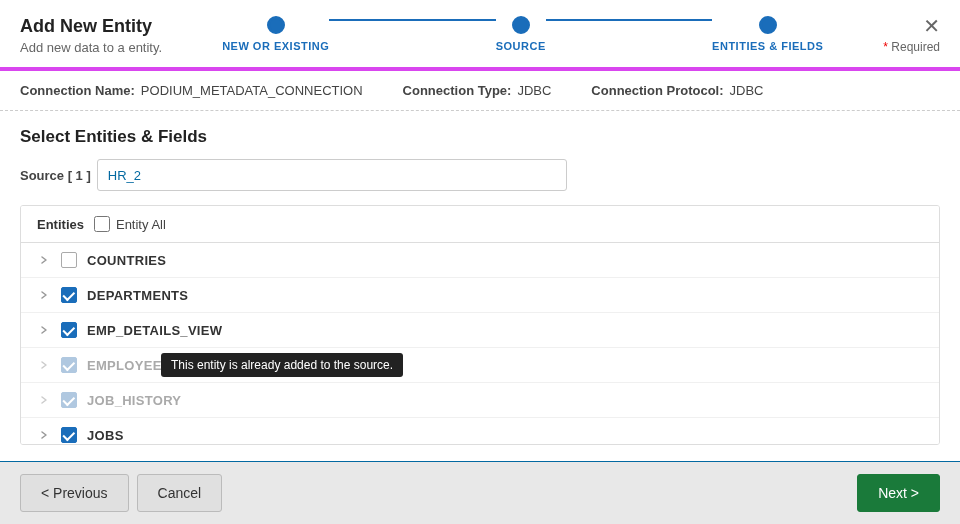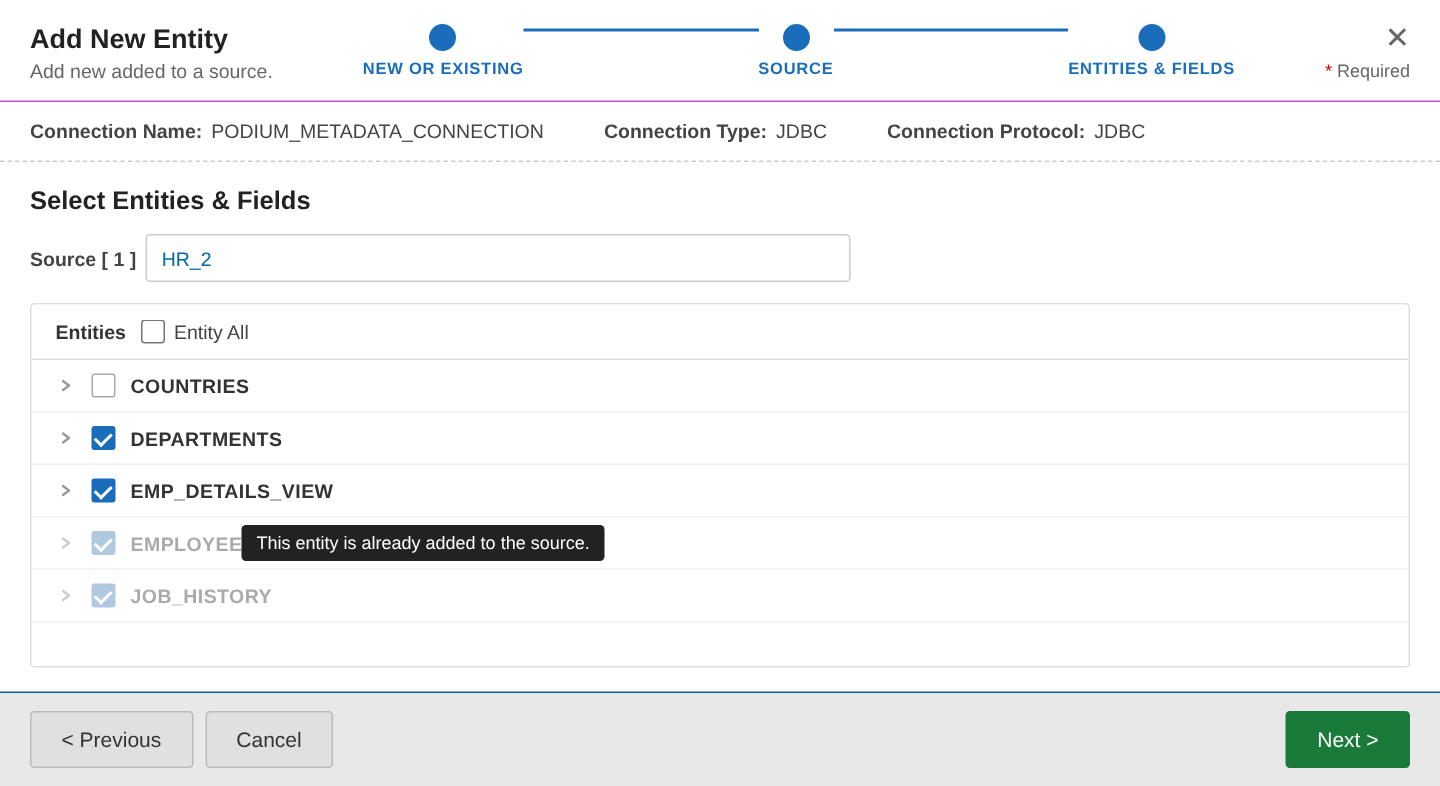--- a/index.html
+++ b/index.html
@@ -10,21 +10,21 @@
       height: 524px;
       background: #fff;
       display: flex;
       flex-direction: column;
       position: relative;
     }
 
     
     .modal-header {
       padding: 16px 20px 12px 20px;
-      border-bottom: 1px solid #d946ef;
+      border-bottom: 4px solid #d946ef;
       display: flex;
       align-items: flex-start;
       justify-content: space-between;
     }
     .modal-title-section { flex: 0 0 auto; }
     .modal-title {
       font-size: 18px;
       font-weight: 600;
       color: #222;
     }
@@ -327,21 +327,21 @@
     }
   </style>
 </head>
 <body>
 
 <div class="modal">
 
   <div class="modal-header">
     <div class="modal-title-section">
       <div class="modal-title">Add New Entity</div>
-      <div class="modal-subtitle">Add new added to a source.</div>
+      <div class="modal-subtitle">Add new data to a entity.</div>
     </div>
 
     <div class="stepper">
       <div class="step-item">
         <div class="step-circle"></div>
         <div class="step-label">NEW OR EXISTING</div>
       </div>
       <div class="step-line"></div>
       <div class="step-item">
         <div class="step-circle"></div>
@@ -438,20 +438,29 @@
         <div class="entity-row">
           <span class="expand-arrow">
             <svg viewBox="0 0 10 10" fill="none">
                 <path d="M3 2l4 3-4 3" stroke="#ccc" stroke-width="1.5" stroke-linecap="round" stroke-linejoin="round"></path>
               </svg>
           </span>
           <span class="checkbox-muted"></span>
           <span class="entity-name muted">JOB_HISTORY</span>
         </div>
 
+        <div class="entity-row">
+          <span class="expand-arrow">
+            <svg viewBox="0 0 10 10" fill="none">
+                <path d="M3 2l4 3-4 3" stroke="#999" stroke-width="1.5" stroke-linecap="round" stroke-linejoin="round"></path>
+              </svg>
+          </span>
+          <span class="checkbox-checked"></span>
+          <span class="entity-name">JOBS</span>
+        </div>
       </div>
     </div>
   </div>
 
   <div class="modal-footer">
     <div class="footer-left">
       <button class="btn">&lt; Previous</button>
       <button class="btn">Cancel</button>
     </div>
     <button class="btn btn-primary">Next &gt;</button>

